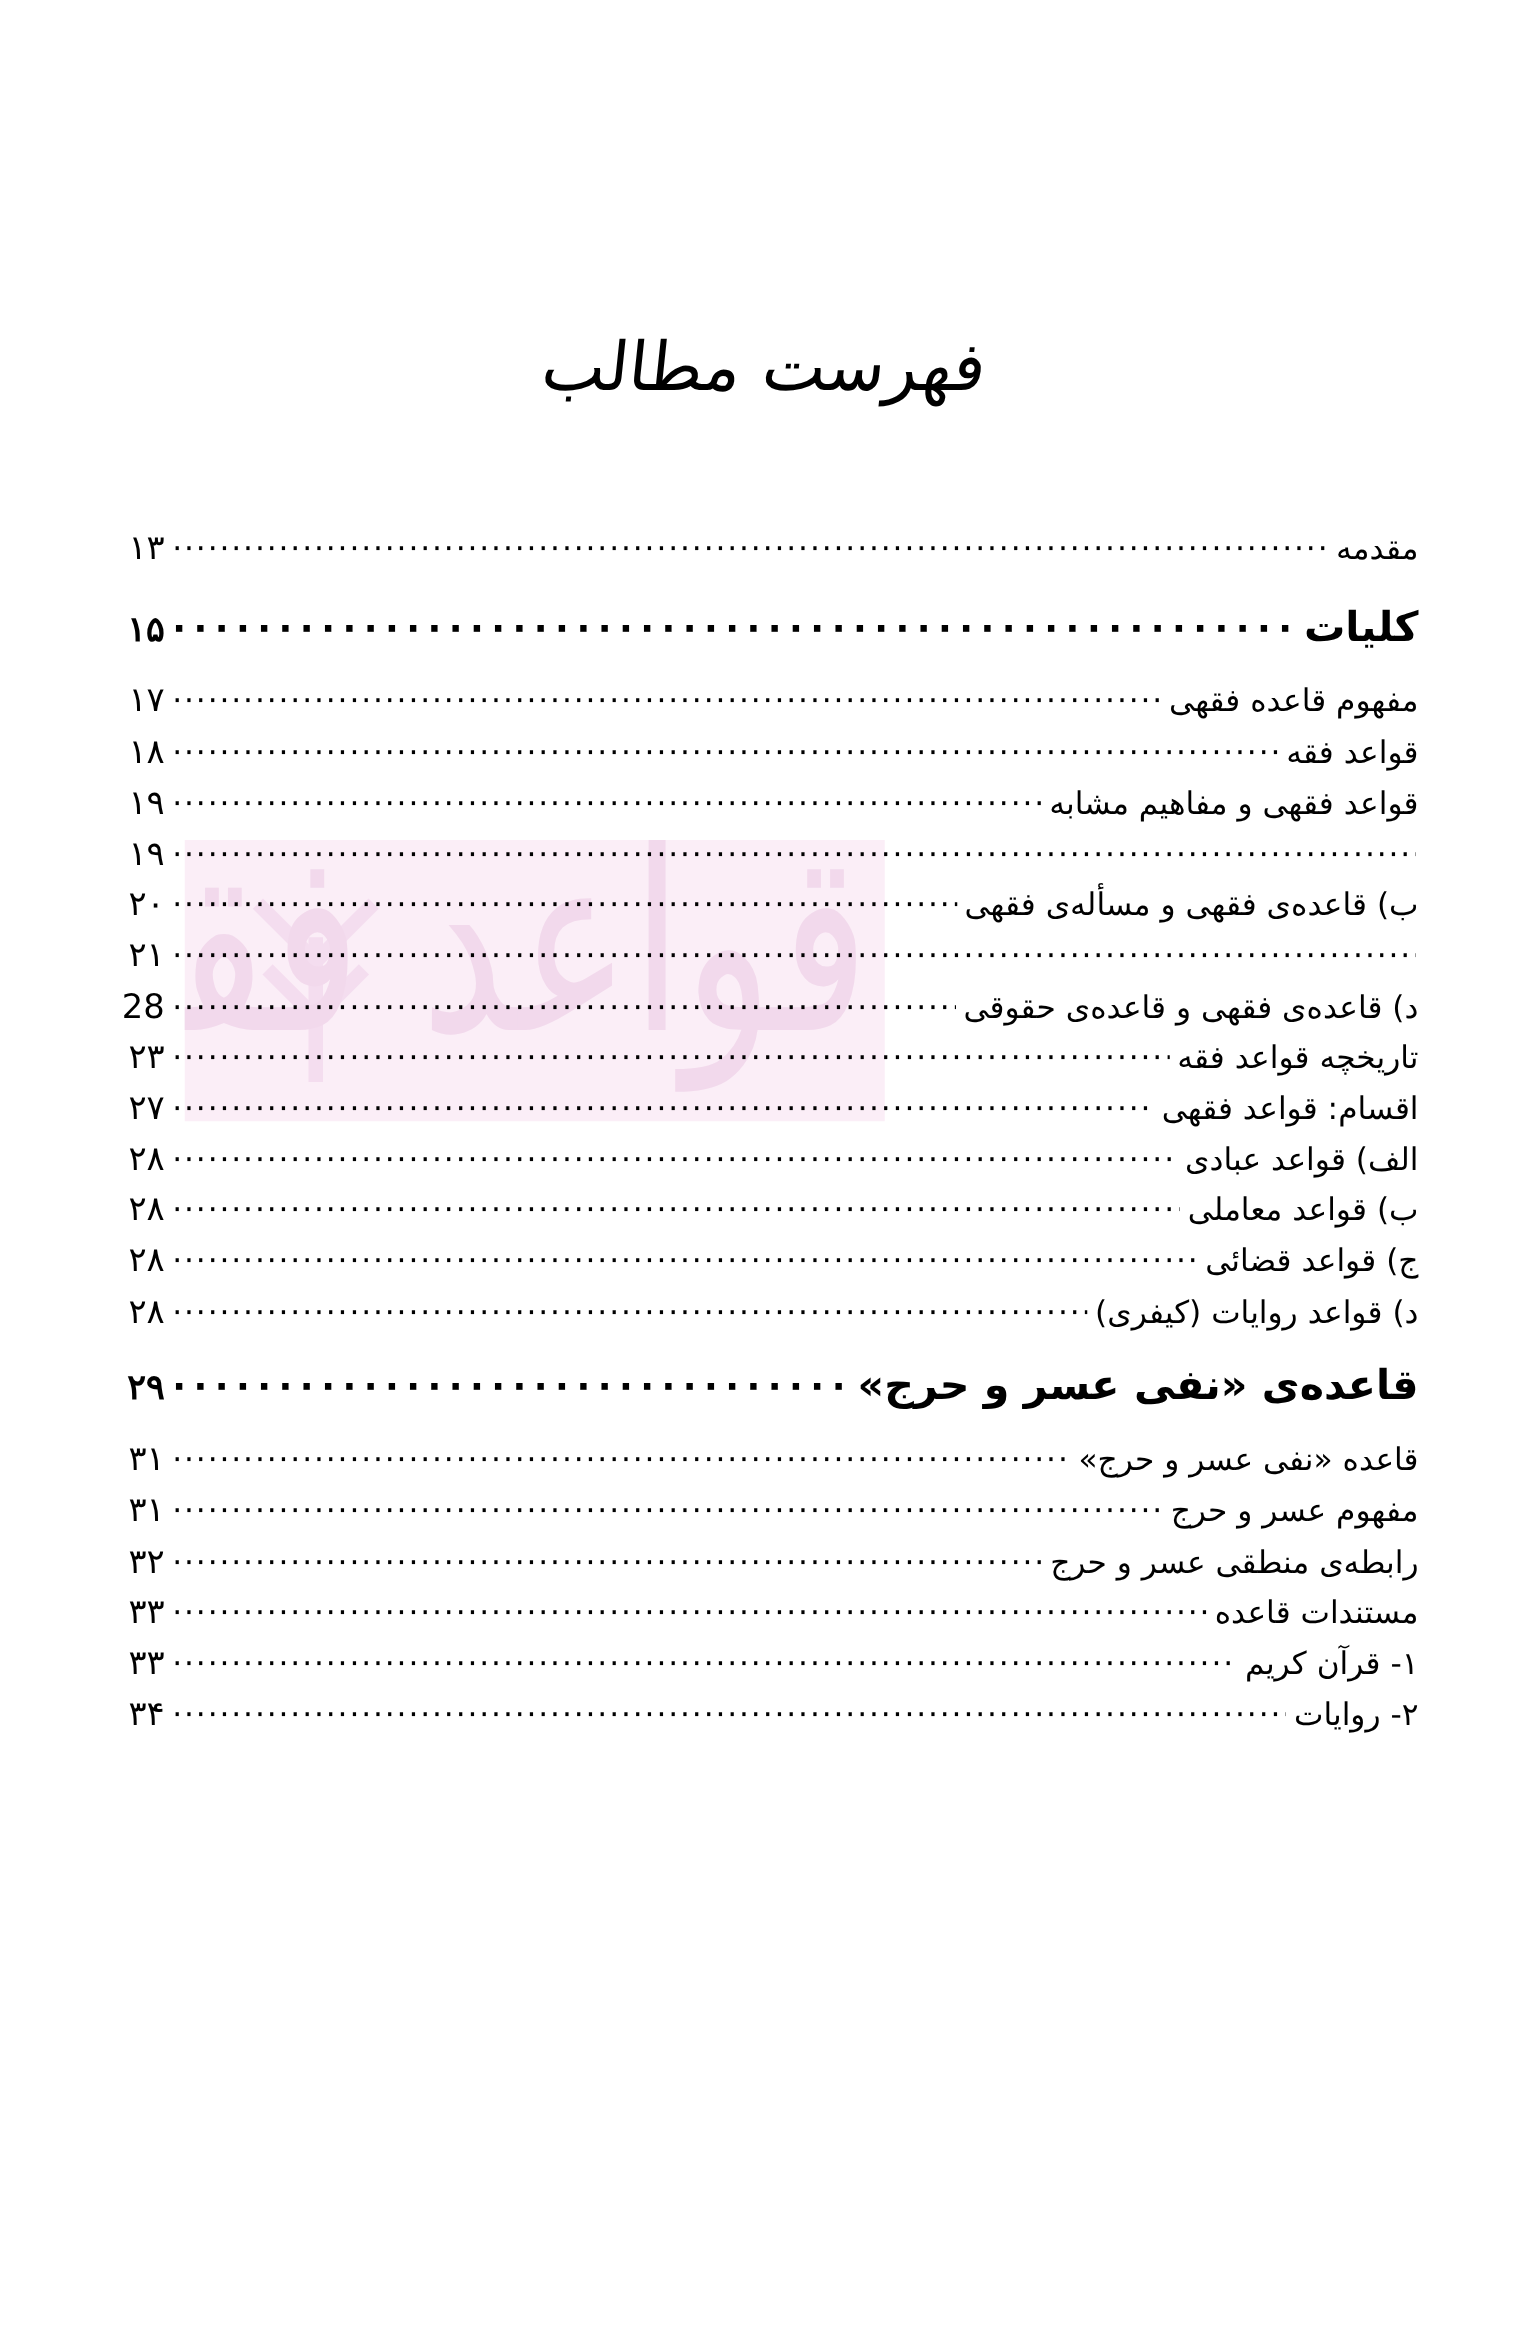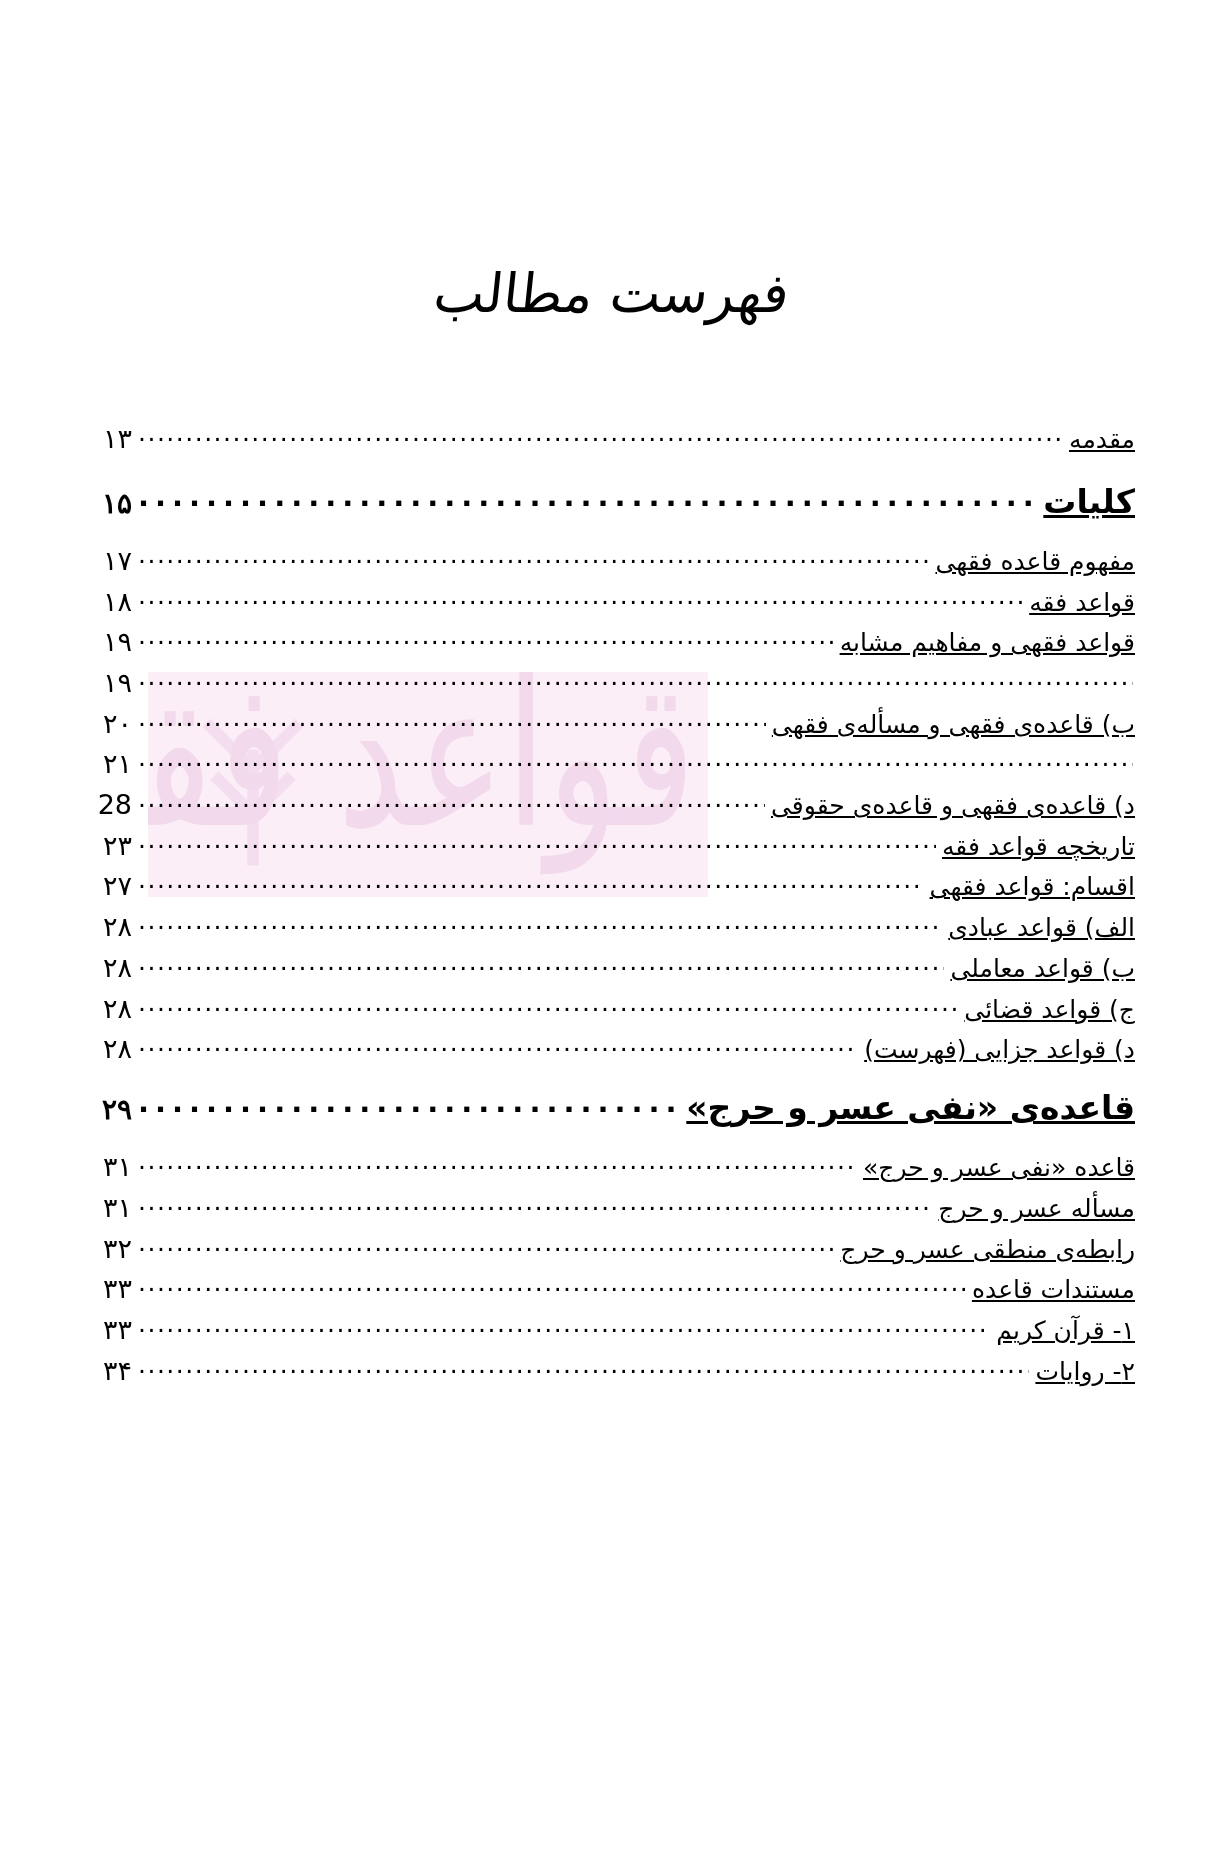--- a/index.html
+++ b/index.html
@@ -86,21 +86,20 @@
     direction: rtl;
     width: 100%;
     color: #000;
   }
   .row .label {
     flex: 0 0 auto;
     white-space: nowrap;
     font-size: 25px;
     line-height: 1.1;
     padding-left: 4px;
-    text-decoration: underline;
   }
   .row .dots {
     flex: 1 1 auto;
     overflow: hidden;
     white-space: nowrap;
     font-size: 25px;
     line-height: 1.1;
     letter-spacing: 1.5px;
     margin: 0 2px;
     direction: ltr;
@@ -217,36 +216,36 @@
         <span class="label">ب) قواعد معاملی</span>
         <span class="dots">·························································································································································</span>
         <span class="pageno">۲۸</span>
       </div>
       <div class="row entry">
         <span class="label">ج) قواعد قضائی</span>
         <span class="dots">·························································································································································</span>
         <span class="pageno">۲۸</span>
       </div>
       <div class="row entry">
-        <span class="label">د) قواعد جزایی (فهرست)</span>
+        <span class="label">د) قواعد روایات (کیفری)</span>
         <span class="dots">·························································································································································</span>
         <span class="pageno">۲۸</span>
       </div>
       <div class="row chapter">
         <span class="label">قاعده‌ی «نفی عسر و حرج»</span>
         <span class="dots">·························································································································································</span>
         <span class="pageno">۲۹</span>
       </div>
       <div class="row entry">
         <span class="label">قاعده «نفی عسر و حرج»</span>
         <span class="dots">·························································································································································</span>
         <span class="pageno">۳۱</span>
       </div>
       <div class="row entry">
-        <span class="label">مسأله عسر و حرج</span>
+        <span class="label">مفهوم عسر و حرج</span>
         <span class="dots">·························································································································································</span>
         <span class="pageno">۳۱</span>
       </div>
       <div class="row entry">
         <span class="label">رابطه‌ی منطقی عسر و حرج</span>
         <span class="dots">·························································································································································</span>
         <span class="pageno">۳۲</span>
       </div>
       <div class="row entry">
         <span class="label">مستندات قاعده</span>

